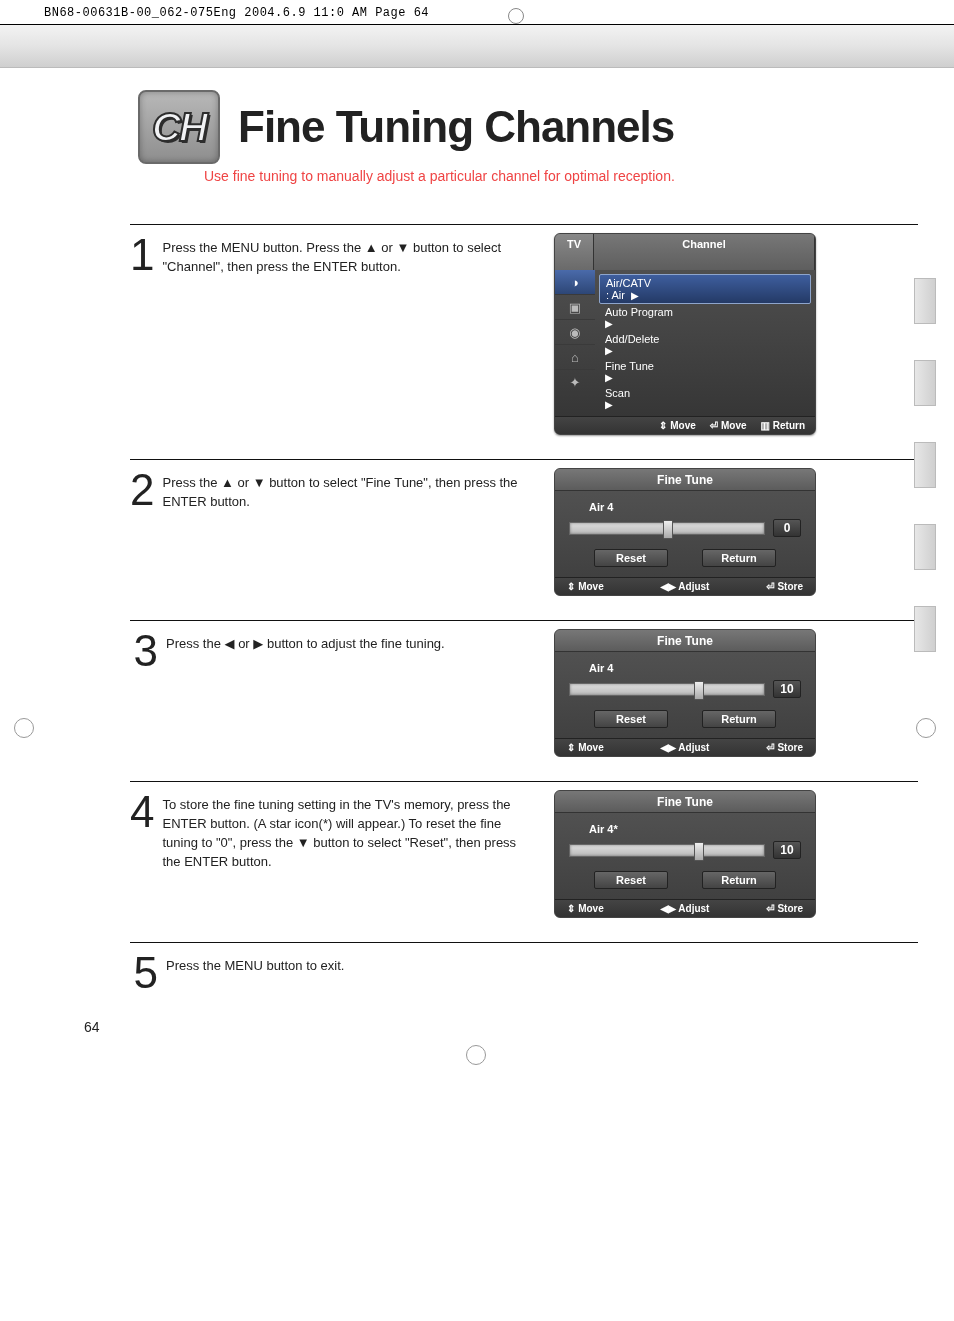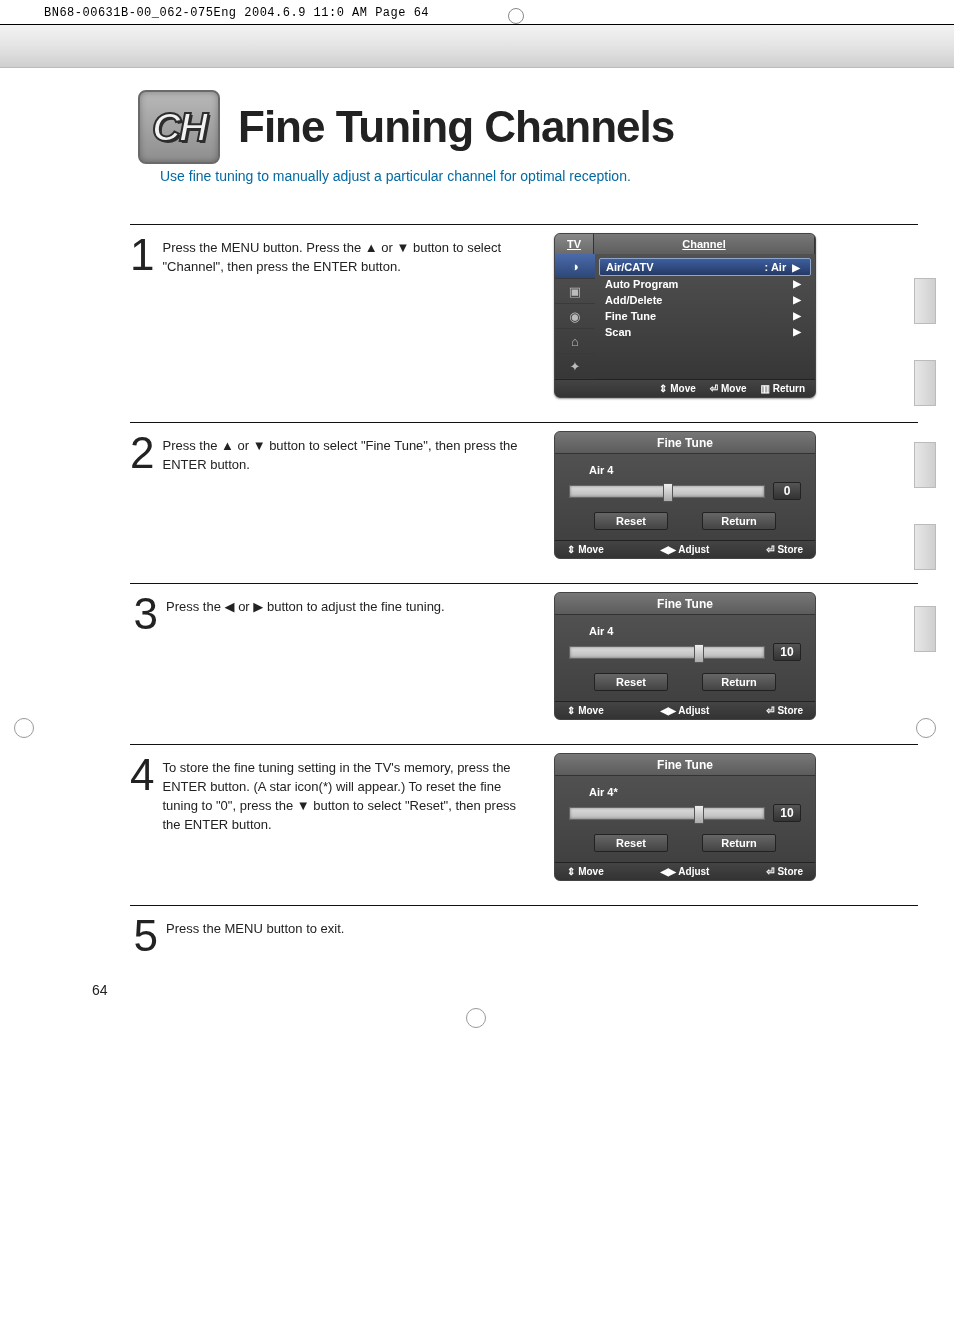--- a/index.html
+++ b/index.html
@@ -65,23 +65,23 @@
     text-shadow: 2px 2px 0 #2d2d2d;
     letter-spacing: -2px;
   }
   .title {
     font-family: Liberation Sans, sans-serif;
     font-size: 44px;
     font-weight: 800;
     letter-spacing: -1px;
   }
   .subtitle {
-    margin: 2px 0 40px 60px;
+    margin: 2px 0 40px 104px;
     font-size: 14px;
-    color: #0369a1;
+    color: #ef4444;
   }
   .steps {
     margin-left: 30px;
   }
   .step {
     display: flex;
     gap: 24px;
     border-top: 1px solid #111;
     padding: 8px 0 24px 0;
   }
@@ -114,22 +114,21 @@
     background: linear-gradient(#555,#444,#333);
     border: 1px solid #444;
     border-radius: 6px;
     color: #fff;
     font-size: 11px;
     overflow: hidden;
     box-shadow: 0 1px 2px rgba(0,0,0,.4);
   }
   .osd-tabs {
     display: flex;
-    height: 20px;
-    text-decoration: underline;
+    height: 36px;
   }
   .osd-tab {
     flex: 0 0 38px;
     background: linear-gradient(#888,#6a6a6a);
     text-align: center;
     font-weight: bold;
     font-size: 11px;
     line-height: 20px;
     border-right: 1px solid #333;
   }
@@ -159,23 +158,24 @@
     color:#fff;
   }
   .osd-menu {
     flex: 1;
     padding: 4px 0;
   }
   .osd-row {
     display: flex;
     justify-content: space-between;
     padding: 2px 14px 2px 10px;
-    font-weight: bold;
+    font-weight: normal;
     font-size: 11px;
     position:relative;
+    flex-direction:column;
   }
   .osd-row.sel{
     background: linear-gradient(#3e5e9e,#243a66);
     border:1px solid #8ea5cc;
     margin:0 4px;
     padding:2px 10px 2px 6px;
     border-radius:2px;
   }
   .osd-row .arrow{
     font-size:10px;
@@ -286,21 +286,21 @@
     flex-direction:column;
     gap: 36px;
   }
   .side-tab {
     height: 44px;
     background: linear-gradient(90deg,#e7e7e7,#cfcfcf);
     border:1px solid #bbb;
   }
   .page-num {
     position: absolute;
-    left: 92px;
+    left: 84px;
     bottom: 44px;
     font-size: 14px;
   }
   .crop-mark {
     position:absolute;
     width:18px;
     height:18px;
     border:1px solid #999;
     border-radius:50%;
   }

